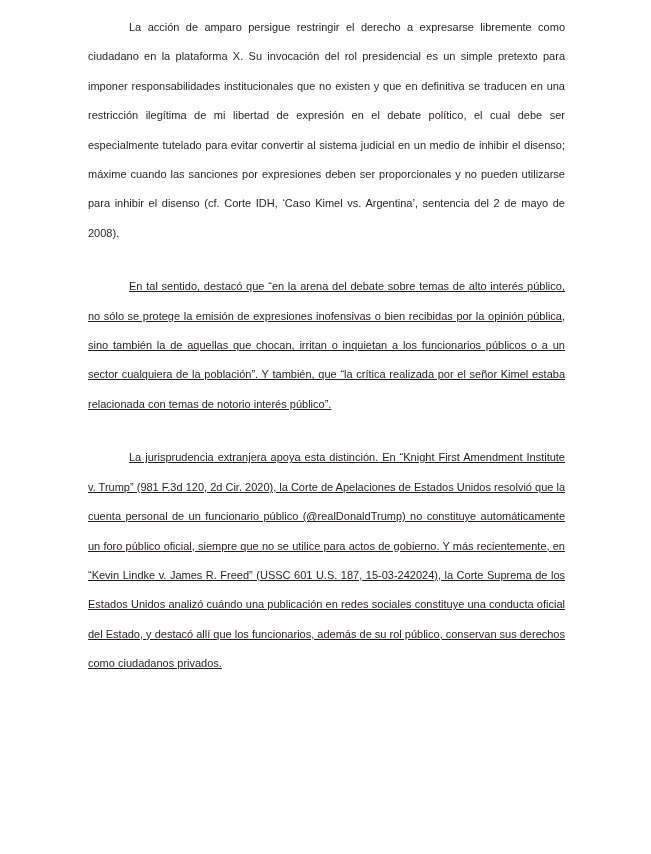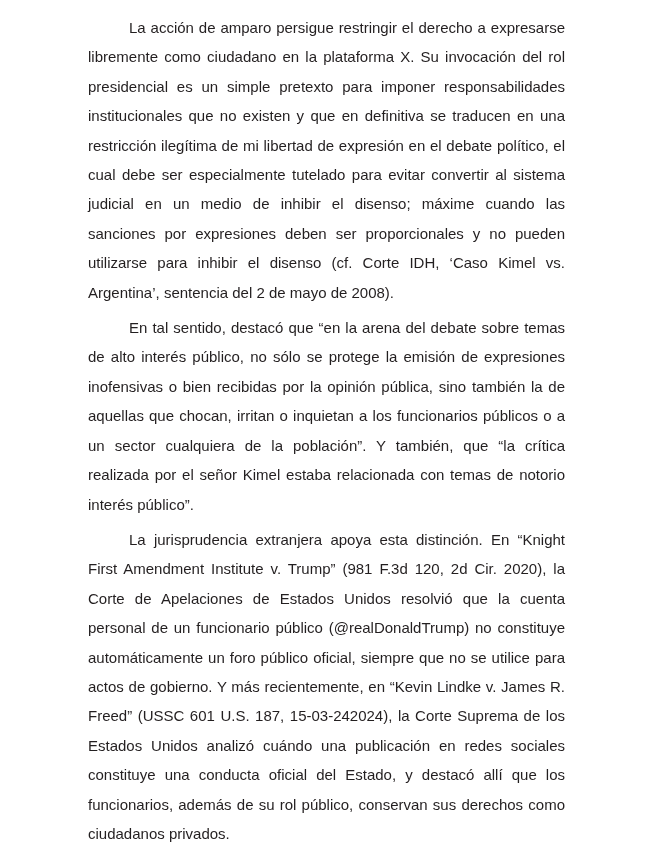--- a/index.html
+++ b/index.html
@@ -27,31 +27,32 @@
     position: absolute;
     left: 88px;
     top: 0px;
     width: 477px;
   }
 
   .para {
     margin: 0;
     padding: 0;
     font-family: "Liberation Sans", sans-serif;
-    font-size: 15px;
+    font-size: 11px;
     line-height: 29.4px;
     color: #231f20;
     text-align: justify;
     text-justify: inter-word;
     text-indent: 41px;
     -webkit-font-smoothing: antialiased;
   }
 
   .para + .para {
-    margin-top: 6px;
+    margin-top: 24px;
+    text-decoration: underline;
   }
 
   
   .para-first {
     margin-top: 13px;
   }
 </style>
 </head>
 <body>
 

